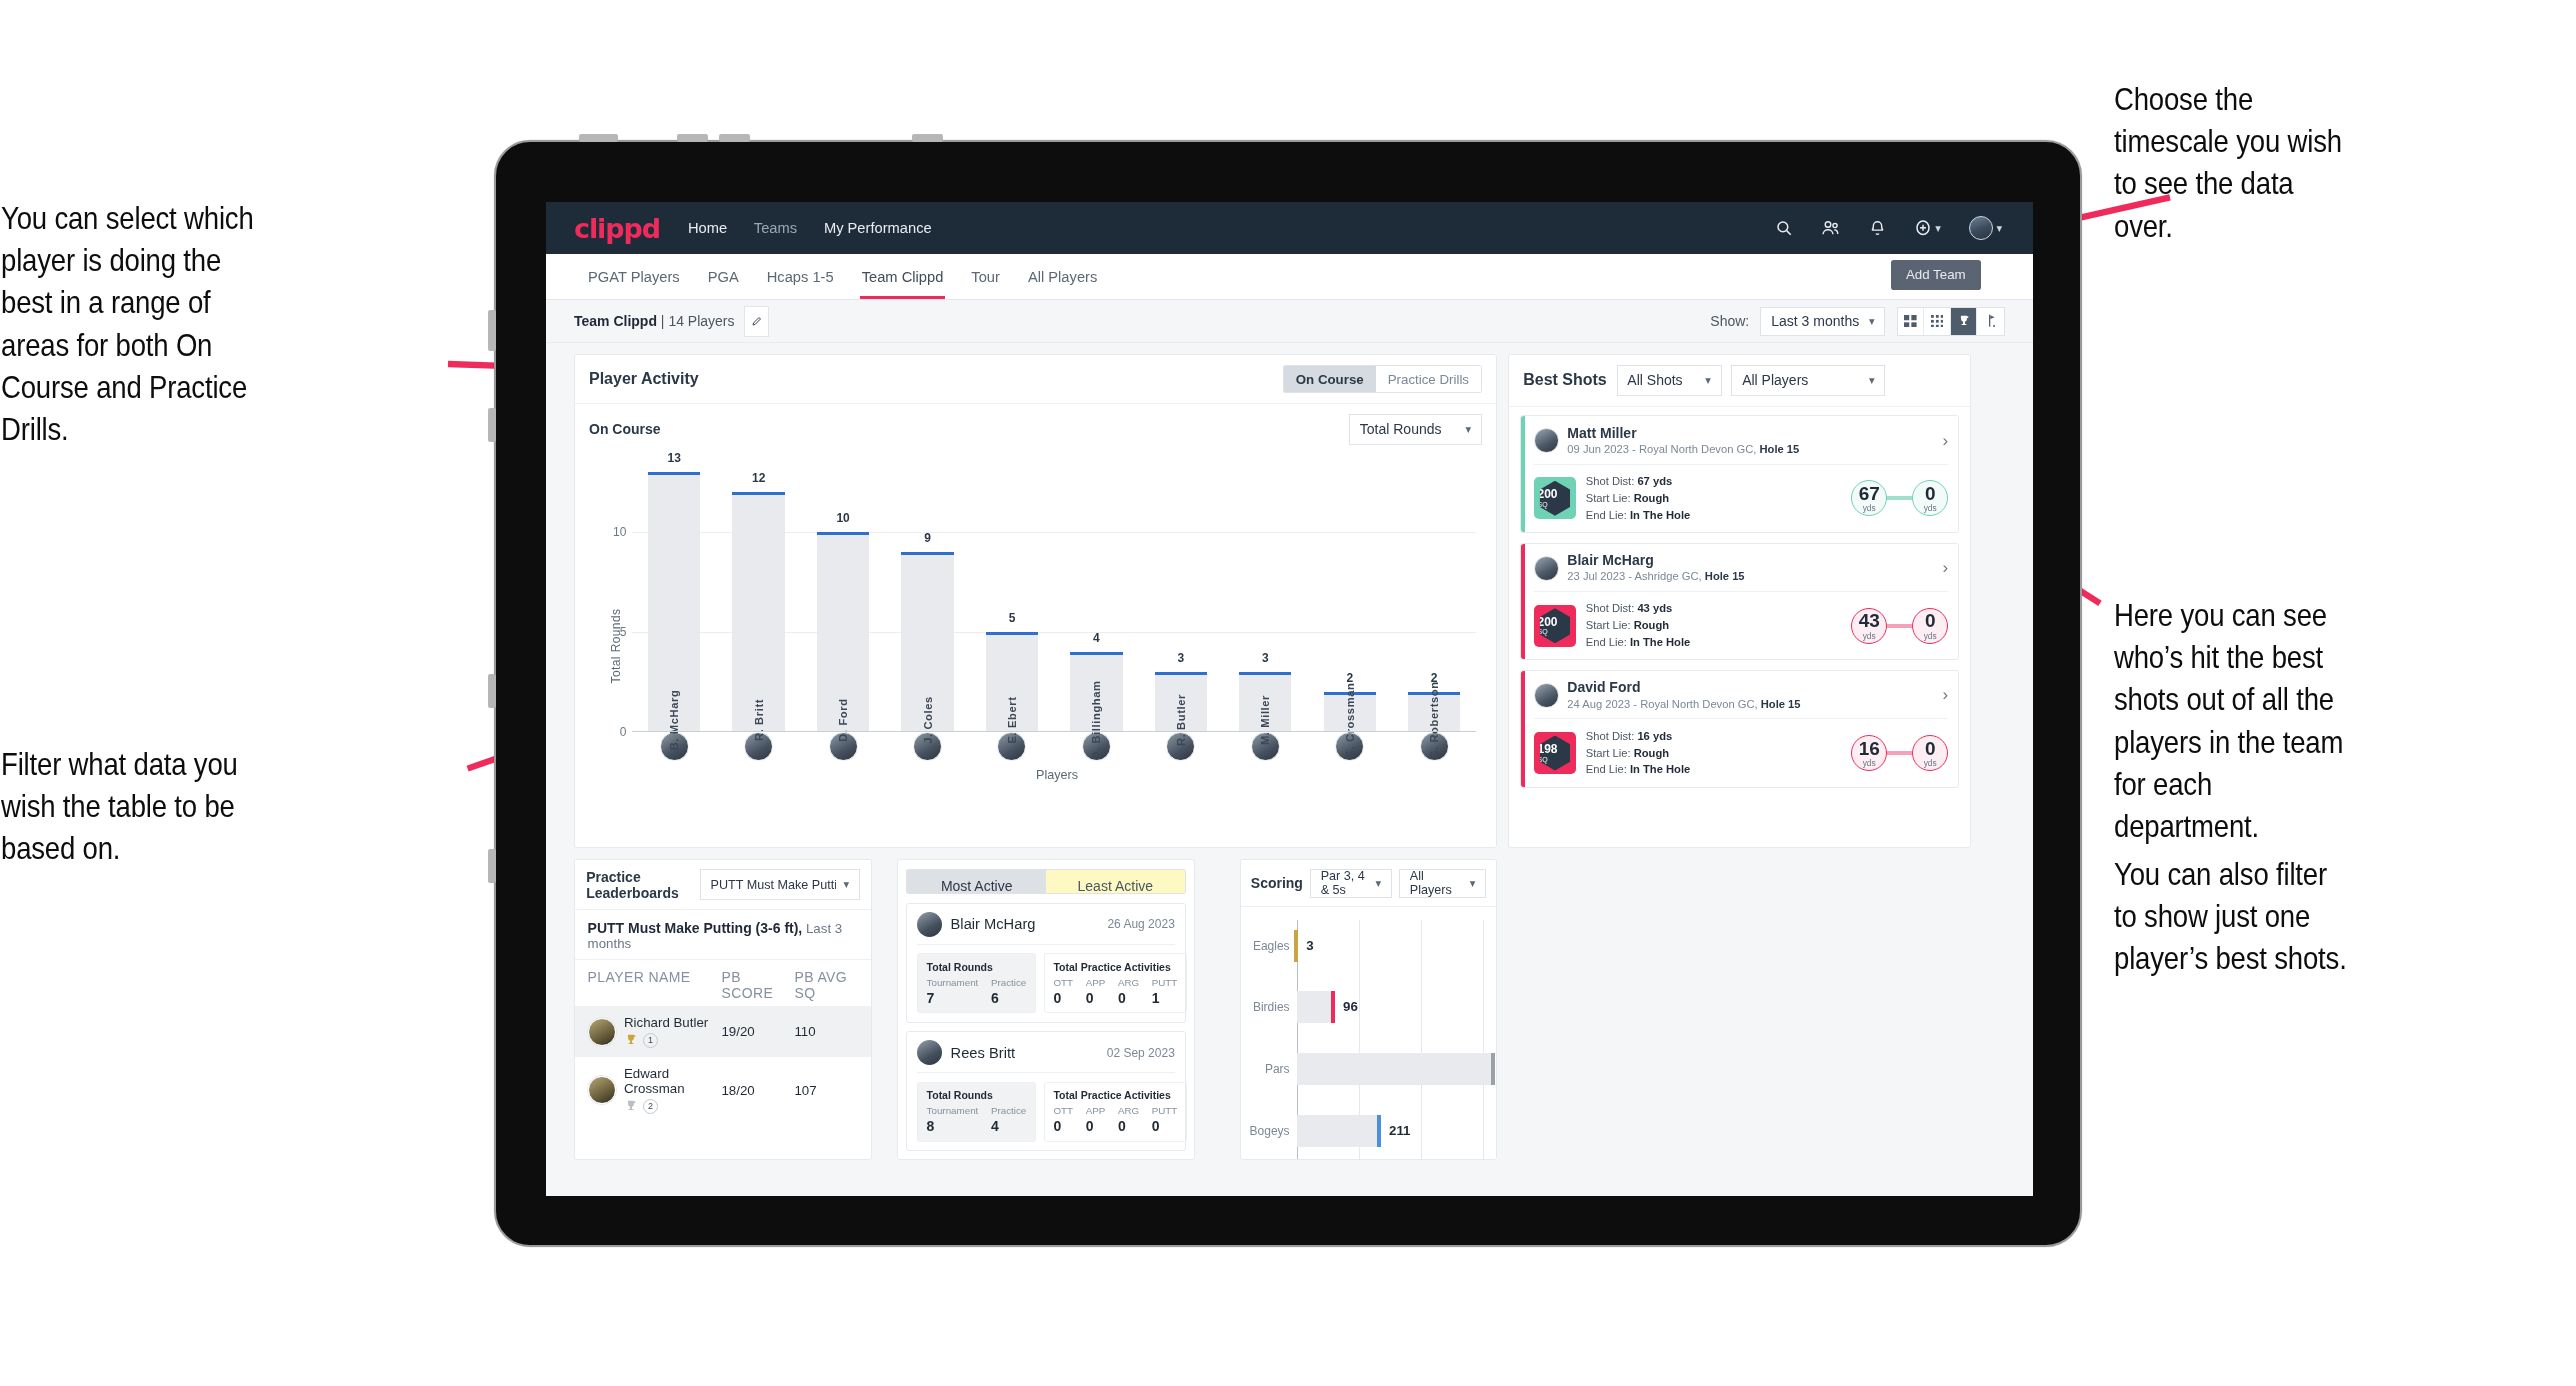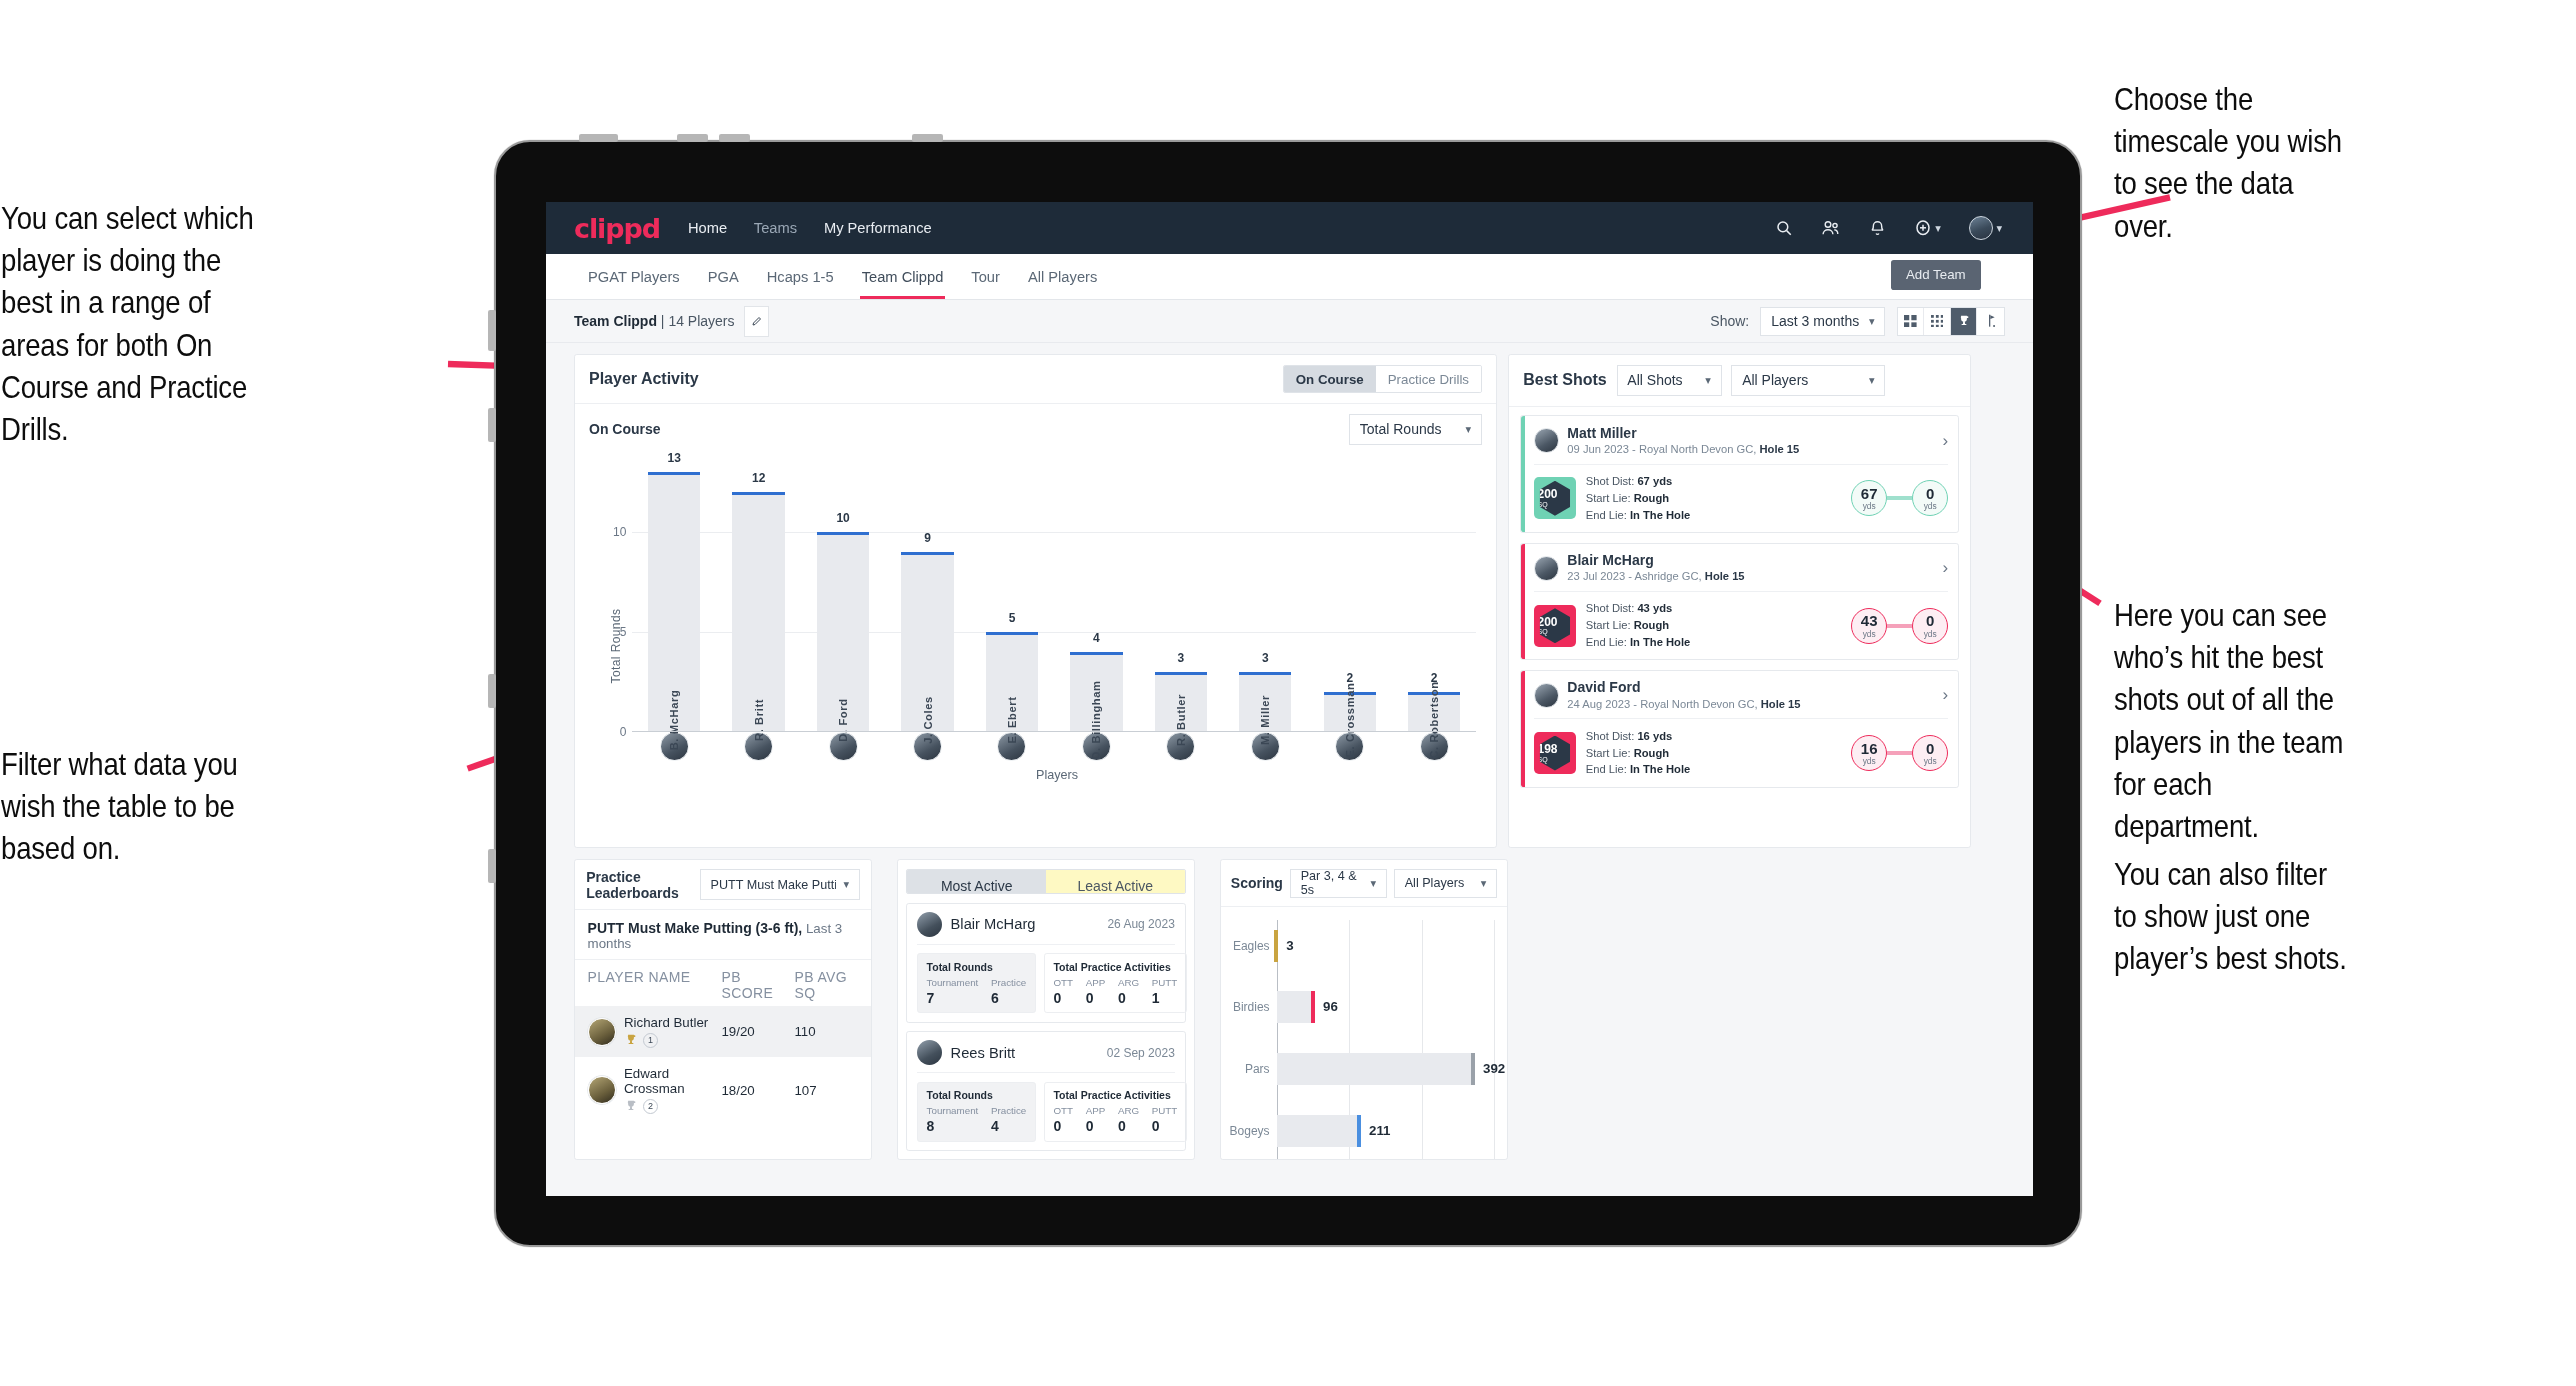--- a/index.html
+++ b/index.html
@@ -248,30 +248,30 @@
   .shot-stats { font-size: 11.2px; color: #4a5663; line-height: 1.5; }
   .shot-stats b { color: #1f2a36; }
   .dumb { margin-left: auto; display: flex; align-items: center; }
   .node {
     width: 36px; height: 36px; border-radius: 50%;
     display: flex; flex-direction: column; align-items: center; justify-content: center;
     line-height: 1;
   }
   .node.teal { border: 1.4px solid #6fd2b4; background: #f3fbf8; }
   .node.pink { border: 1.4px solid #ee2b5b; background: #fdeef3; }
-  .node .n { font-size: 15px; font-weight: 700; color: #1f2a36; }
+  .node .n { font-size: 19px; font-weight: 700; color: #1f2a36; }
   .node .u { font-size: 8.4px; color: #6b7786; margin-top: 1.4px; }
   .link { width: 25px; height: 4.2px; }
   .link.teal { background: #9fe0cd; }
   .link.pink { background: #f5a1ba; }
 
   
   #pl-card { width: 298px; height: 301px; display: flex; flex-direction: column; }
   #ma-card { width: 298px; height: 301px; display: flex; flex-direction: column; padding: 8.4px; }
-  #sc-card { width: 288px; height: 301px; display: flex; flex-direction: column; }
+  #sc-card { width: 257px; height: 301px; display: flex; flex-direction: column; margin-left: 20px; }
   .bottom-row { display: flex; gap: 25px; }
 
   #drillsel { width: 160px; height: 31px; margin-left: auto; font-size: 12.6px; }
   .pl-sub { padding: 9.8px 12.6px 8.4px 12.6px; font-size: 13.3px; color: #6b7786;
             border-bottom: 0.7px solid #edeff2; }
   .pl-sub b { color: #1f2a36; font-size: 14px; }
   .pl-head {
     display: flex; padding: 8.4px 12.6px 5.6px 12.6px;
     font-size: 14px; color: #8590a0; letter-spacing: 0.4px; justify-content: flex-end;
   }

